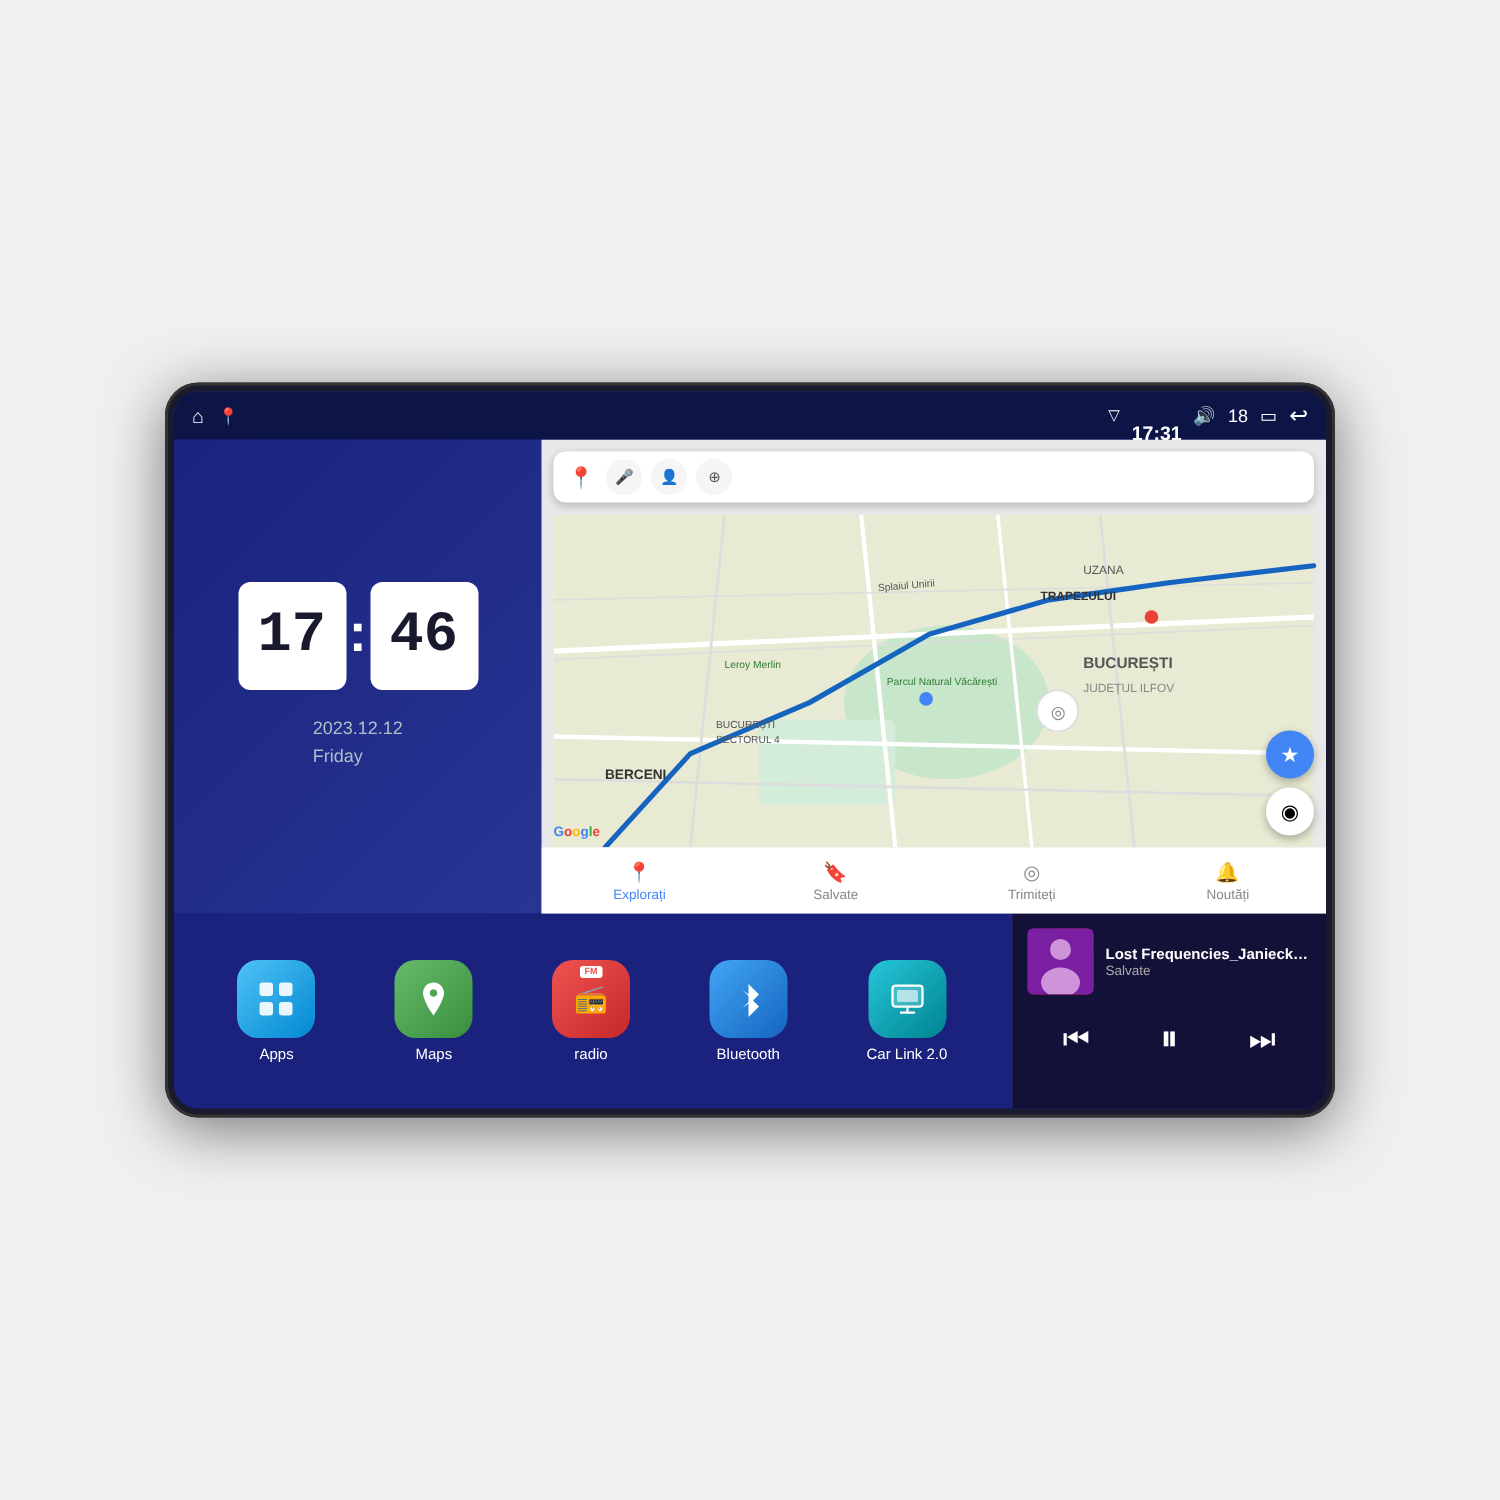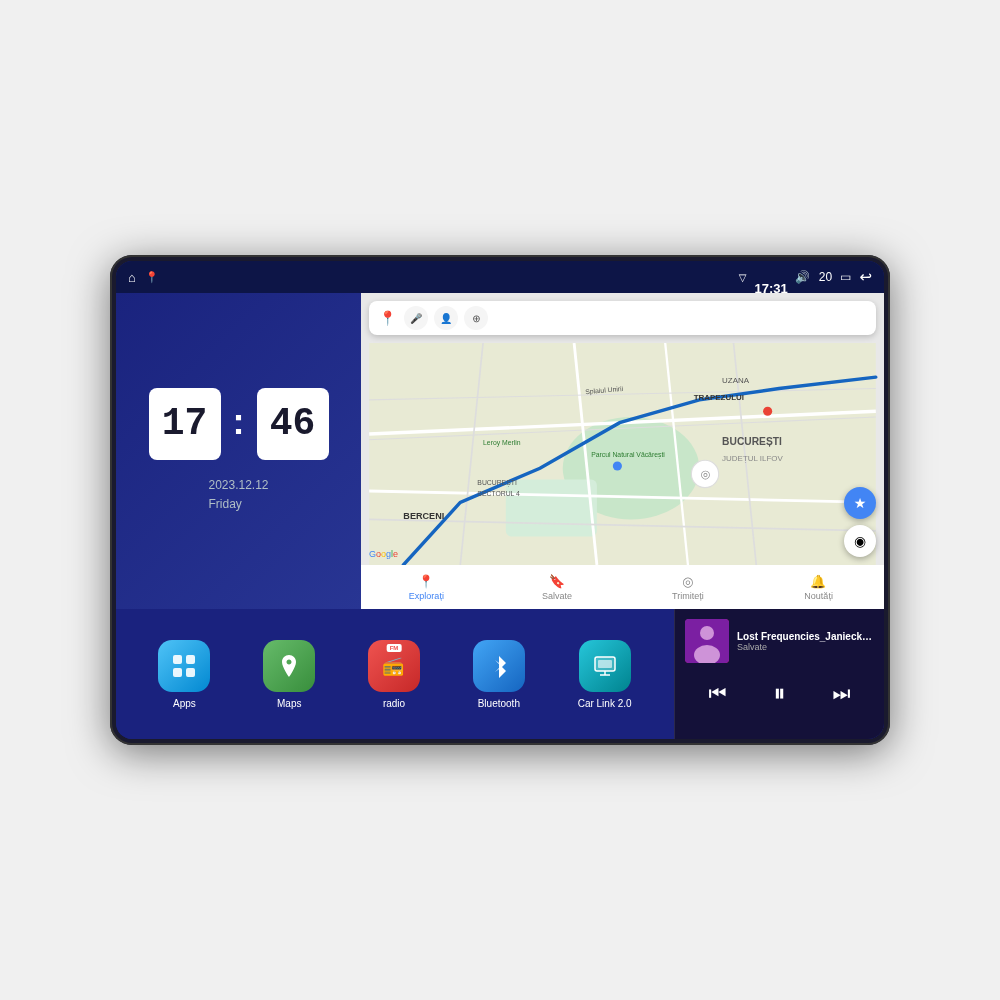--- a/index.html
+++ b/index.html
@@ -83,21 +83,21 @@
       flex-direction: column;
       align-items: center;
       justify-content: center;
       padding: 16px;
       flex-shrink: 0;
     }
 
     .clock-display {
       display: flex;
       align-items: center;
-      gap: 12px;
+      gap: 2px;
       margin-bottom: 16px;
     }
 
     .clock-digit {
       background: #fff;
       color: #1a1a2e;
       font-size: 38px;
       font-weight: bold;
       border-radius: 8px;
       width: 72px;
@@ -364,21 +364,21 @@
       right: 0;
       bottom: 44px;
       overflow: hidden;
     }
 
     .google-logo {
       position: absolute;
       bottom: 6px;
       left: 8px;
       font-size: 9px;
-      font-weight: normal;
+      font-weight: bold;
       z-index: 5;
     }
     .google-logo .g { color: #4285f4; }
     .google-logo .o1 { color: #ea4335; }
     .google-logo .o2 { color: #fbbc05; }
     .google-logo .g2 { color: #4285f4; }
     .google-logo .l { color: #34a853; }
     .google-logo .e { color: #ea4335; }
   </style>
 </head>
@@ -389,21 +389,21 @@
 
     <div class="status-bar">
       <div class="status-left">
         <span class="status-icon">⌂</span>
         <span class="status-icon" style="font-size:11px;">📍</span>
       </div>
       <div class="status-right">
         <span style="font-size:10px;">▽</span>
         <span style="font-weight:bold; font-size:13px;margin-top:23px;">17:31</span>
         <span>🔊</span>
-        <span>20</span>
+        <span>18</span>
         <span>▭</span>
         <span style="font-size:15px;">↩</span>
       </div>
     </div>
 
     <div class="main-content">
 
       <div class="top-section">
 
         <div class="clock-panel">

